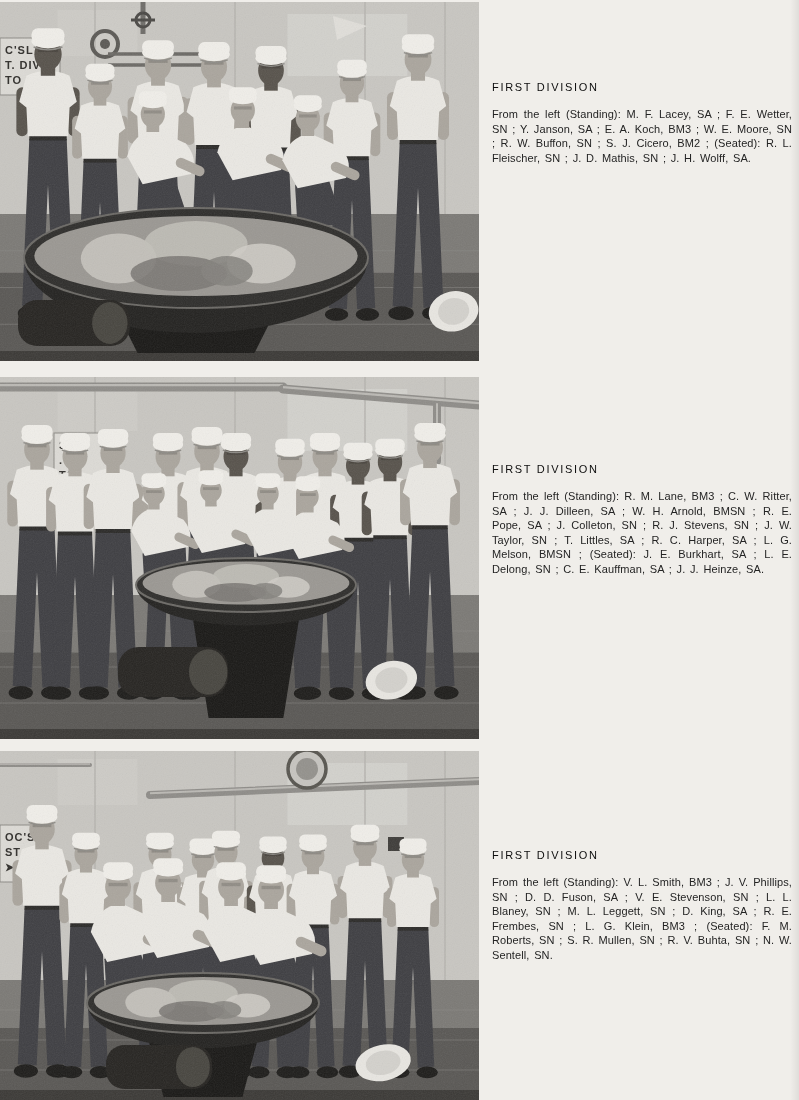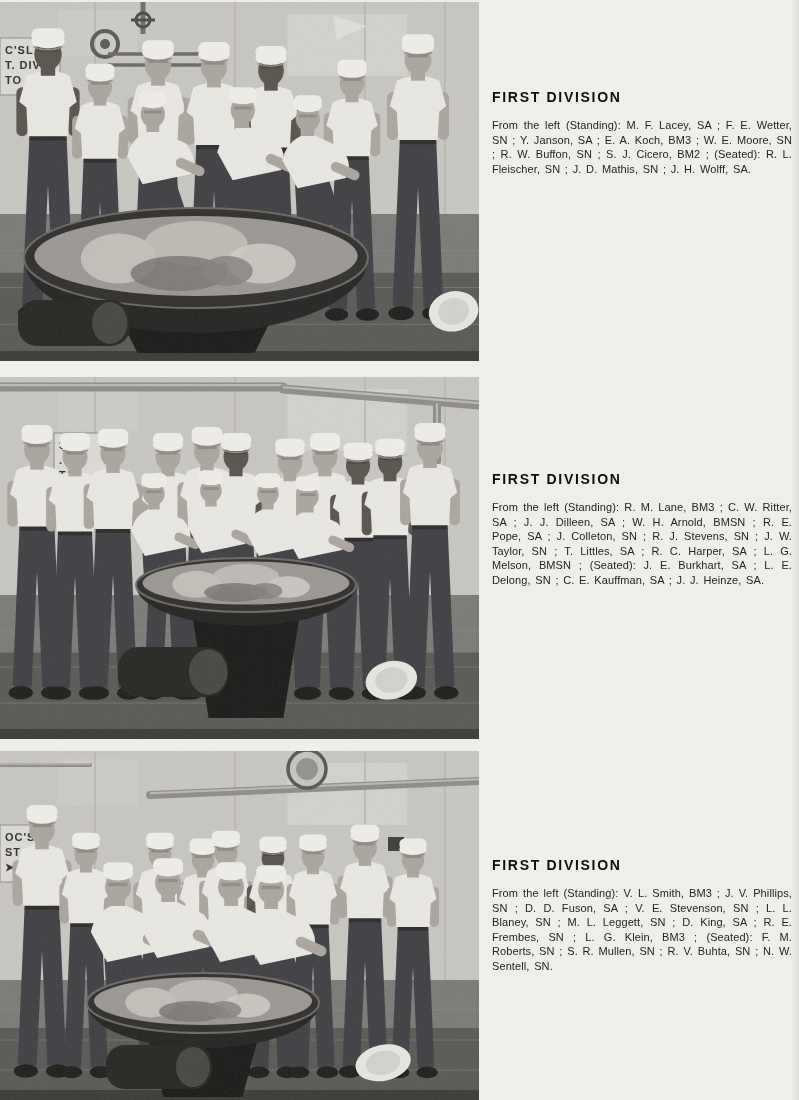--- a/index.html
+++ b/index.html
@@ -13,22 +13,22 @@
     background:linear-gradient(to right,rgba(0,0,0,0),rgba(0,0,0,0.07));
     pointer-events:none;
   }
   figure.photo{
     position:absolute;left:0;width:479px;margin:0;padding:0;
     background:#c8c6c1;
   }
   figure.photo svg{display:block;width:100%;height:100%;}
   .caption-block{position:absolute;left:492px;width:300px;}
   .caption-block h2{
-    margin:12px 0 14px 0;
-    font-size:14px;font-weight:bold;letter-spacing:1.7px;
+    margin:4px 0 14px 0;
+    font-size:11px;font-weight:normal;letter-spacing:1.7px;
     color:#0e0e0e;line-height:1;
   }
   .caption-block p{
     margin:0;font-size:11px;line-height:14.6px;
     text-align:justify;color:#242424;word-spacing:1.5px;letter-spacing:0.1px;
   }
 </style>
 </head>
 <body>
 

